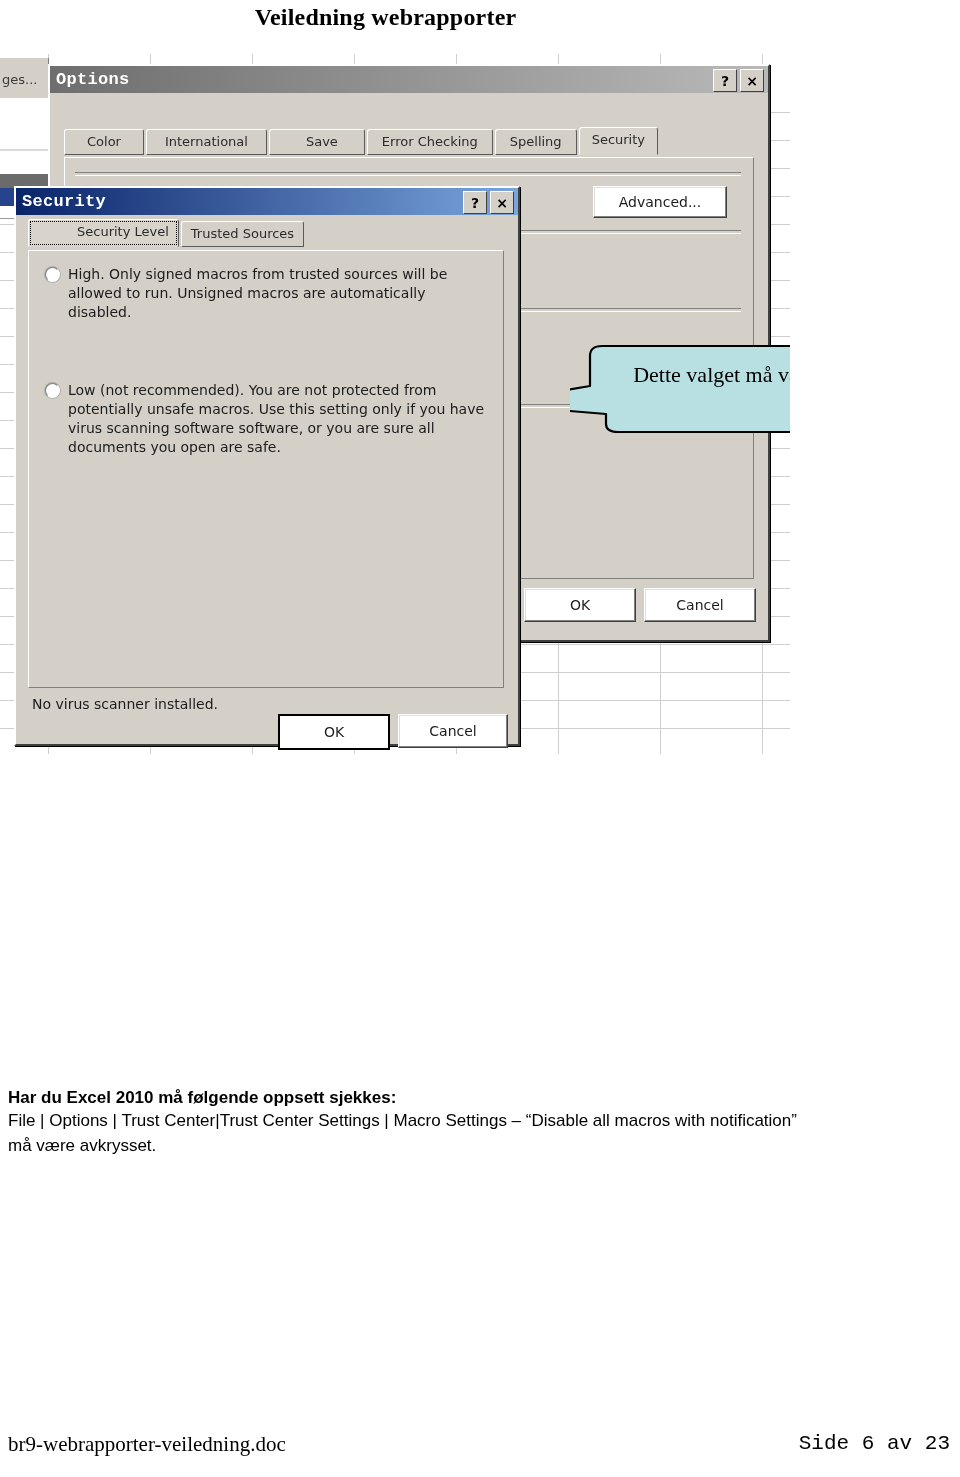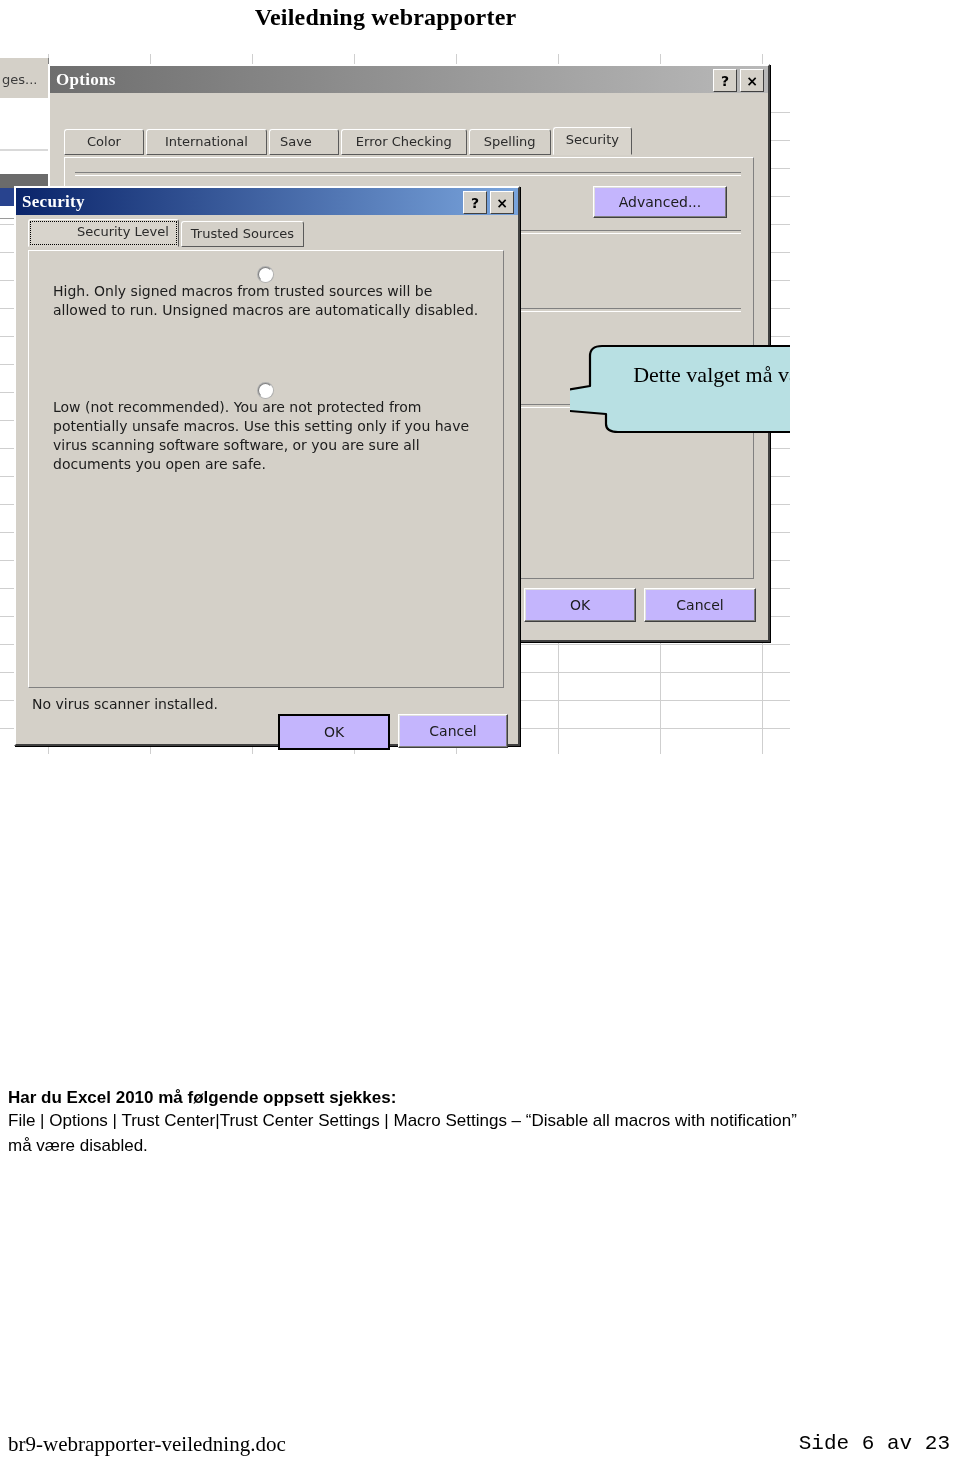--- a/index.html
+++ b/index.html
@@ -44,21 +44,21 @@
        box-shadow:1px 1px 0 #000;}
   .win-raise{
     border-top:2px solid #ffffff;border-left:2px solid #ffffff;
     border-right:2px solid #404040;border-bottom:2px solid #404040;
   }
 
   .tbar{height:27px;position:relative;display:flex;align-items:center;}
   .tbar-gray{background:linear-gradient(to right,#6e6e6e,#b9b9b9);}
   .tbar-blue{background:linear-gradient(to right,#0a246a,#7aa5dd);}
   .tbar .ttl{font-size:17px;font-weight:700;color:#fff;margin-left:6px;
-             font-family:Liberation Serif, serif;letter-spacing:.3px;}
+             font-family:Liberation Mono, monospace;letter-spacing:.3px;}
   .tbar .btns{position:absolute;right:4px;top:3px;display:flex;gap:3px;}
   .tbtn{width:22px;height:21px;background:#d4d0c8;
         border-top:1px solid #fff;border-left:1px solid #fff;
         border-right:1px solid #404040;border-bottom:1px solid #404040;
         display:flex;align-items:center;justify-content:center;
         font-size:14px;font-weight:700;color:#000;line-height:1;
         font-family:"DejaVu Sans",sans-serif;}
 
   
   .tabrow{position:absolute;display:flex;}
@@ -72,36 +72,36 @@
   .tab.focus{outline:1px dotted #000;outline-offset:-3px;padding-left:48px;}
 
   
   .panel{position:absolute;background:#d4d0c8;
          border-top:1px solid #fff;border-left:1px solid #fff;
          border-right:1px solid #808080;border-bottom:1px solid #808080;}
   .sep{position:absolute;height:2px;border-top:1px solid #808080;
        border-bottom:1px solid #ffffff;}
 
   
-  .btn{position:absolute;background:#c4b5fd;font-size:14px;color:#1c1c1c;
+  .btn{position:absolute;background:#ffffff;font-size:14px;color:#1c1c1c;
        display:flex;align-items:center;justify-content:center;
        border-top:1px solid #fff;border-left:1px solid #fff;
        border-right:1px solid #404040;border-bottom:1px solid #404040;
        box-shadow:inset -1px -1px 0 #808080, inset 1px 1px 0 #dfdfdf;
        font-family:"DejaVu Sans",sans-serif;white-space:nowrap;}
   .btn.def{border:2px solid #000;box-shadow:none;}
 
   
   .tfield{position:absolute;background:#fff;
        border-top:1px solid #808080;border-left:1px solid #808080;
        border-right:1px solid #fff;border-bottom:1px solid #fff;
        outline:1px solid #404040;outline-offset:-2px;}
 
   
-  .radio{position:absolute;display:flex;align-items:center;flex-direction:column;}
+  .radio{position:absolute;display:flex;align-items:flex-start;}
   .rdot{width:13px;height:13px;border-radius:50%;background:#fff;
         border-top:1px solid #808080;border-left:1px solid #808080;
         border-right:1px solid #fff;border-bottom:1px solid #fff;
         box-shadow:0 0 0 1px #b0b0b0;flex:none;margin-top:2px;position:relative;}
   .rdot.on::after{content:"";position:absolute;left:3px;top:3px;width:7px;height:7px;
         border-radius:50%;background:#000;}
   .rtxt{font-size:14px;line-height:19px;color:#1c1c1c;margin-left:8px;
         font-family:"DejaVu Sans",sans-serif;}
 
   .statictxt{position:absolute;font-size:14px;color:#1c1c1c;
@@ -184,21 +184,21 @@
       <span class="btns">
         <span class="tbtn">?</span>
         <span class="tbtn">×</span>
       </span>
     </div>
 
 
     <div class="tabrow" style="left:14px;top:63px;">
       <span class="tab" style="padding-left:22px;padding-right:22px;">Color</span>
       <span class="tab" style="padding-left:18px;padding-right:18px;">International</span>
-      <span class="tab" style="padding-left:10px;padding-right:26px;">Save</span>
+      <span class="tab" style="padding-left:36px;padding-right:26px;">Save</span>
       <span class="tab" style="padding-left:14px;padding-right:14px;">Error Checking</span>
       <span class="tab" style="padding-left:14px;padding-right:14px;">Spelling</span>
       <span class="tab sel" style="padding-left:12px;padding-right:12px;">Security</span>
     </div>
 
     <div class="panel" style="left:14px;top:91px;width:688px;height:420px;">
       <div class="sep" style="left:10px;top:14px;width:666px;"></div>
       <div class="tfield" style="left:14px;top:30px;width:166px;height:24px;"></div>
       <div class="btn" style="left:528px;top:28px;width:132px;height:30px;">
         <span>Advanced...</span>
@@ -278,18 +278,18 @@
     </svg>
     <div class="ctext">
       <div>Dette valget må være</div>
     </div>
   </div>
 
 </div>
 
 <div class="btext b" style="top:1085px;">Har du Excel 2010 må følgende oppsett sjekkes:</div>
 <div class="btext" style="top:1108px;">File | Options | Trust Center|Trust Center Settings | Macro Settings – “Disable all macros with notification”</div>
-<div class="btext" style="top:1133px;">må være disabled.</div>
+<div class="btext" style="top:1133px;">må være avkrysset.</div>
 
 <div class="footer">
   <span class="fl">br9-webrapporter-veiledning.doc</span>
   <span class="fr">Side 6 av 23</span>
 </div>
 
 </body></html>

